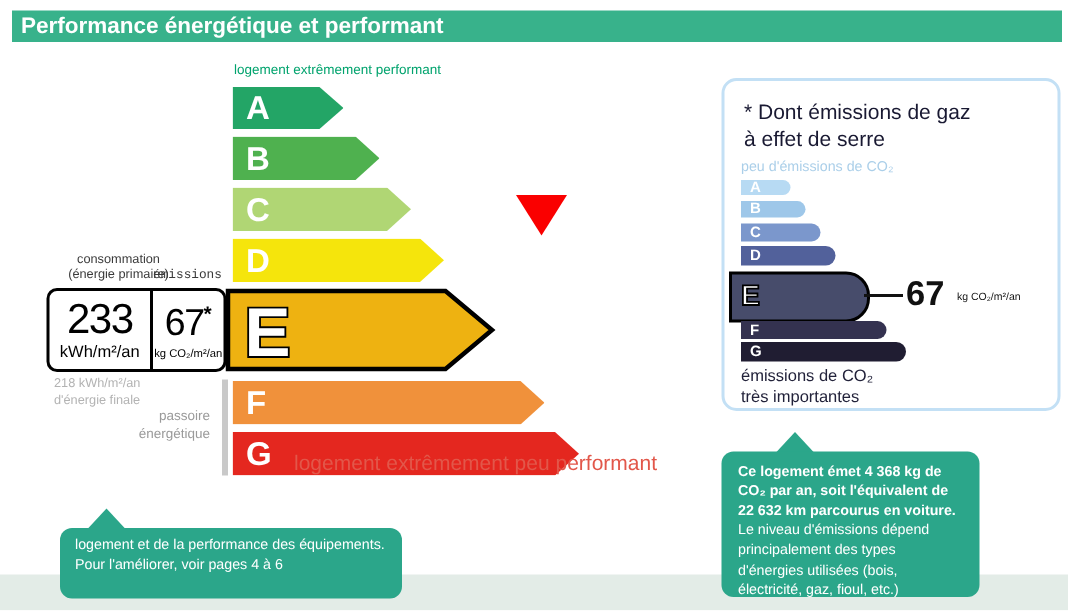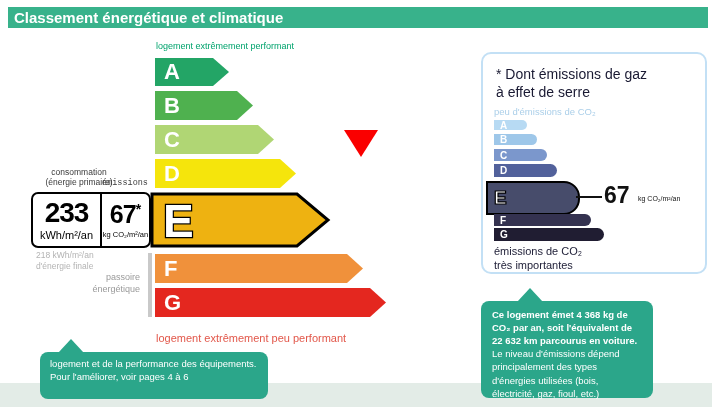--- a/index.html
+++ b/index.html
@@ -4,39 +4,39 @@
 <style>
   html,body{margin:0;padding:0;background:#fff;font-family:"Liberation Sans",sans-serif;}
   #stage{position:relative;width:712px;height:407px;background:#fff;overflow:hidden;}
 
   
   .titlebar{position:absolute;left:8px;top:7px;width:700px;height:21px;display:flex;align-items:center;
     padding-left:6px;box-sizing:border-box;color:#fff;font-weight:bold;font-size:15px;}
 
   
   .scale-top-label{position:absolute;left:156px;top:41px;font-size:9px;color:#00a36d;}
-  .scale-bottom-label{position:absolute;left:156px;top:332px;font-size:11px;color:#e2574a;}
+  .scale-bottom-label{position:absolute;left:156px;top:300px;font-size:14px;color:#e2574a;padding-left:40px;}
   .arrow{position:absolute;left:155px;display:flex;align-items:center;
     clip-path:polygon(0 0,calc(100% - 16px) 0,100% 50%,calc(100% - 16px) 100%,0 100%);}
   .arrow-letter{color:#fff;font-weight:bold;font-size:22px;padding-left:9px;}
 
   
   .classement{position:absolute;left:293px;top:91px;width:136px;text-align:center;
     color:#e30613;font-weight:bold;font-size:13.5px;line-height:1.2;}
   .red-triangle{position:absolute;left:344px;top:130px;width:0;height:0;
     border-left:17px solid transparent;border-right:17px solid transparent;border-top:27px solid #fa0000;}
 
   
   .col-label{position:absolute;font-size:8.5px;color:#3a3a3a;text-align:center;line-height:1.15;}
   .rating-box{position:absolute;left:31px;top:192px;width:120px;height:56px;box-sizing:border-box;
     background:#fff;border:2.5px solid #000;border-radius:7px;display:flex;}
   .rb-col{display:flex;flex-direction:column;align-items:center;justify-content:center;}
   .rb-col.left{width:67px;border-right:2px solid #000;}
   .rb-col.right{flex:1;}
-  .rb-value{font-weight:bold;color:#000;line-height:1;}
+  .rb-value{font-weight:normal;color:#000;line-height:1;}
   .rb-value.consumption{font-size:28px;letter-spacing:-1px;}
   .rb-value.emissions{font-size:25px;letter-spacing:-1px;}
   .rb-asterisk{font-size:14px;vertical-align:9px;font-weight:bold;}
   .rb-unit-main{font-size:11px;color:#000;margin-top:2px;}
   .rb-unit-small{font-size:7.5px;color:#000;margin-top:3px;}
 
   .e-arrow{position:absolute;left:150px;top:192px;}
   .e-arrow text{font-family:"Liberation Sans",sans-serif;font-weight:bold;font-size:46px;
     fill:#fff;stroke:#000;stroke-width:2.5px;paint-order:stroke;}
 
@@ -67,21 +67,21 @@
     border-left:13px solid transparent;border-right:13px solid transparent;border-bottom:14px solid #2ba68a;}
   .pointer.left-b{left:58px;top:339px;}
   .pointer.right-b{left:517px;top:288px;}
   .bold{font-weight:bold;}
 </style>
 </head>
 <body>
 
 <div id="stage">
 
-  <div class="titlebar" style="background: rgb(56, 178, 139);">Classement énergétique et climatique</div>
+  <div class="titlebar" style="background: rgb(56, 178, 139);">Performance énergétique et performant</div>
 
   <div class="scale-top-label">logement extrêmement performant</div>
 
   <div class="arrow" style="top: 58px; width: 74px; height: 28px; background: rgb(35, 165, 102);">
     <span class="arrow-letter">A</span>
   </div>
   <div class="arrow" style="top: 91px; width: 98px; height: 29px; background: rgb(79, 177, 79);">
     <span class="arrow-letter">B</span>
   </div>
   <div class="arrow" style="top: 125px; width: 119px; height: 29px; background: rgb(176, 214, 116);">

